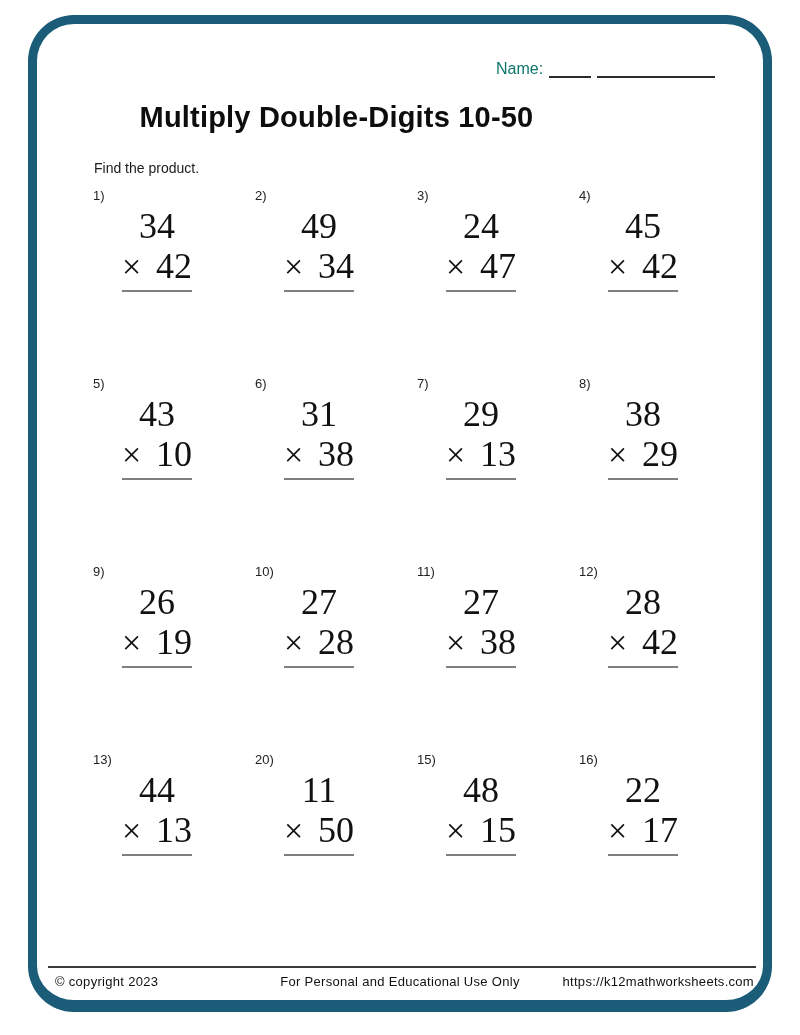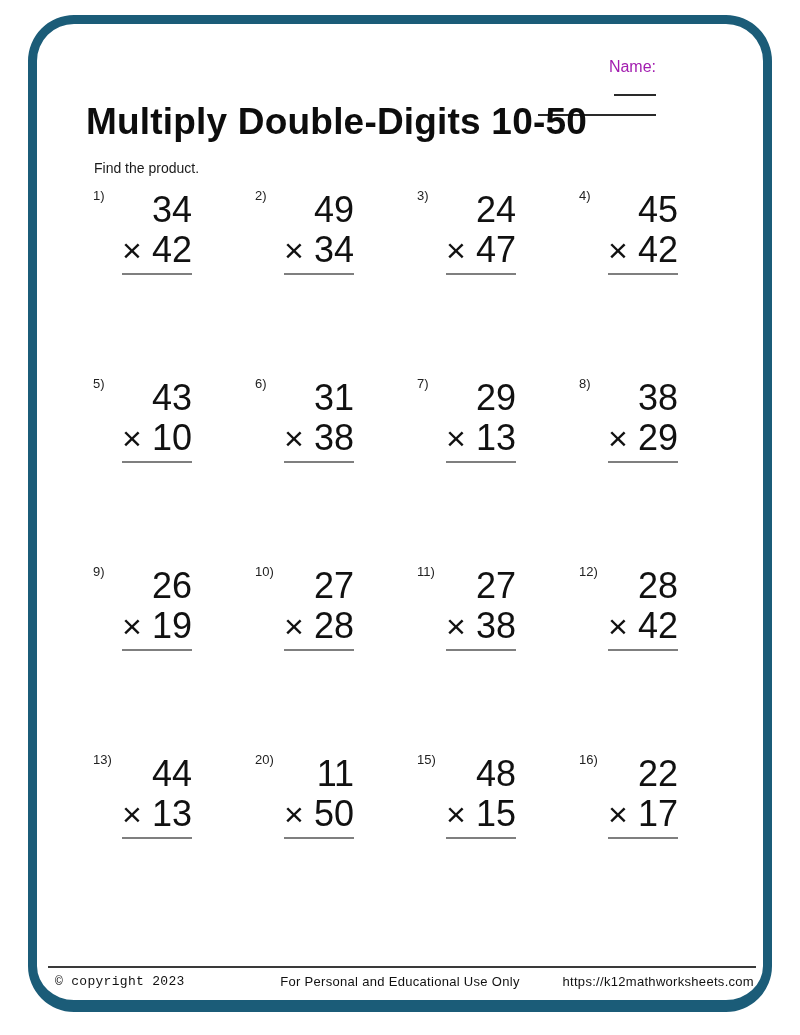--- a/index.html
+++ b/index.html
@@ -16,41 +16,40 @@
     left: 28px; top: 15px;
     width: 744px; height: 997px;
     border: 9px solid #1b5c78;
     border-bottom-width: 12px;
     border-radius: 46px;
     background: #ffffff;
   }
   
   .name-block {
     position: absolute;
-    left: 532px; top: 58px;
+    left: 496px; top: 58px;
     display: flex;
     align-items: flex-end;
     font-size: 16px;
-    color: #a21caf;
-    flex-direction: column;
+    color: #0f766e;
   }
   .name-line-seg {
     display: inline-block;
     height: 20px;
     border-bottom: 2px solid #2a2a2a;
   }
   .name-line-seg.seg1 { width: 42px; margin-left: 6px; }
   .name-line-seg.seg2 { width: 118px; margin-left: 6px; }
   
   .title {
     position: absolute;
     left: 0; top: 101px;
     width: 673px;
     text-align: center;
-    font-size: 37px;
+    font-size: 29px;
     font-weight: bold;
     color: #0d0d0d;
     letter-spacing: 0.2px;
   }
   
   .instruction {
     position: absolute;
     left: 94px; top: 160px;
     font-size: 14px;
     color: #1a1a1a;
@@ -67,25 +66,26 @@
   }
   .problem { position: relative; }
   .pnum {
     position: absolute;
     left: 0; top: 0;
     font-size: 13px;
     color: #222;
   }
   .stack {
     position: absolute;
-    left: 29px; top: 2px;
+    left: 29px; top: 18px;
     width: 70px;
-    text-align: right;
+    text-align: center;
     font-size: 36px;
     color: #111;
+    font-family: Liberation Serif, serif;
   }
   .top-op { display: block; line-height: 40px; }
   .row2 {
     display: flex;
     justify-content: space-between;
     align-items: baseline;
     line-height: 40px;
   }
   .times-sign { font-size: 34px; }
   .ansline {
@@ -95,21 +95,21 @@
     width: 100%;
   }
   
   .footer-rule {
     position: absolute;
     left: 48px; top: 966px;
     width: 708px; height: 2px;
     background: #3a3a3a;
   }
   .footer-text { font-size: 13px; color: #111; letter-spacing: 0.3px; }
-  .footer-left  { position: absolute; left: 55px;  top: 974px; font-family: Liberation Mono, monospace; }
+  .footer-left  { position: absolute; left: 55px;  top: 974px; }
   .footer-center{ position: absolute; left: 50%; transform: translateX(-50%); top: 974px; }
   .footer-right { position: absolute; right: 46px; top: 974px; }
 </style>
 </head>
 <body>
 
 <div class="frame"></div>
 
 <div class="name-block">
   <span>Name:</span>

